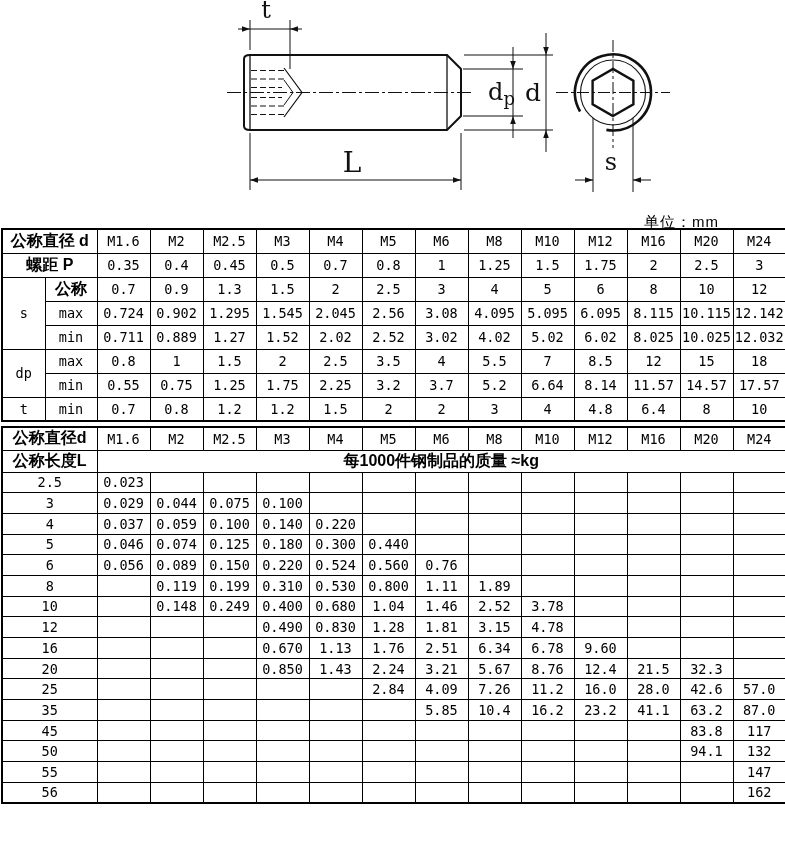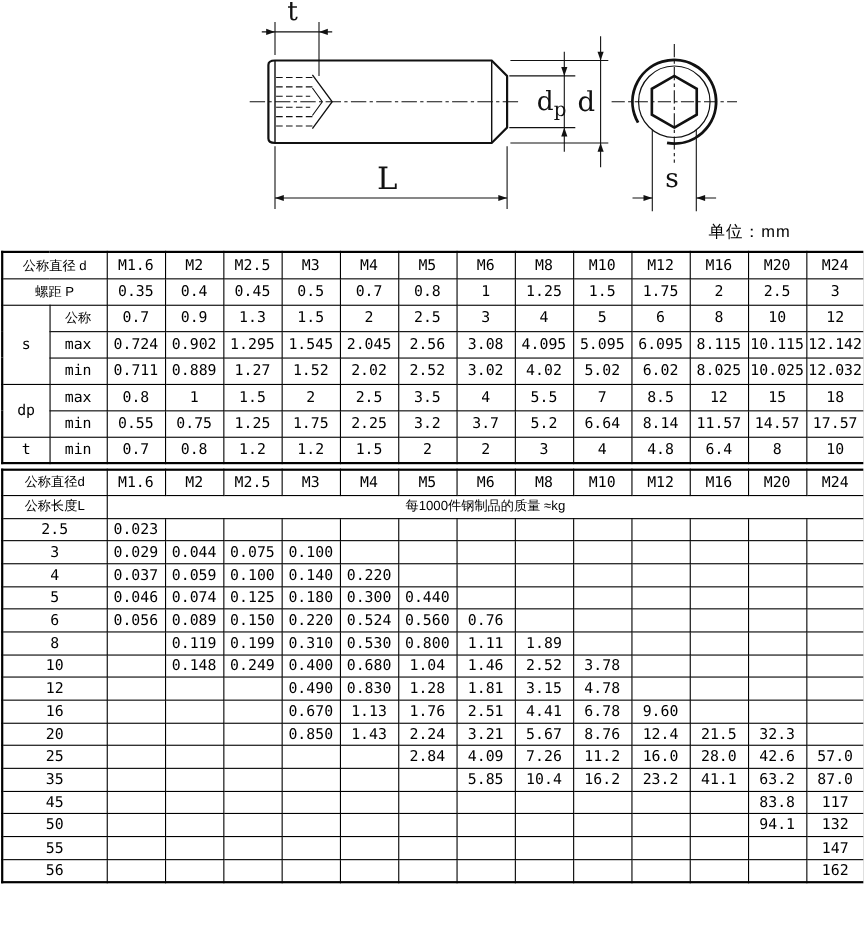--- a/index.html
+++ b/index.html
@@ -1,24 +1,24 @@
 <!DOCTYPE html>
 <html><head>
 <meta charset="utf-8">
 <style>
   html,body{margin:0;padding:0;background:#fff;}
   #page{position:relative;width:785px;height:843px;background:#fff;color:#000;overflow:hidden;}
   #drawing{position:absolute;left:0;top:0;}
-  #unit-label{position:absolute;left:644px;top:201px;font-family:"Liberation Sans",sans-serif;
+  #unit-label{position:absolute;left:644px;top:213px;font-family:"Liberation Sans",sans-serif;
               font-size:15px;color:#000;letter-spacing:1px;}
   table{border-collapse:collapse;table-layout:fixed;color:#000;
         font-family:"DejaVu Sans Mono",monospace;font-size:13.5px;}
   td{border:1px solid #000;text-align:center;vertical-align:middle;padding:0;
      overflow:hidden;white-space:nowrap;}
-  .cjk{font-family:"Liberation Sans",sans-serif;font-size:12px;}
+  .cjk{font-family:"Liberation Sans",sans-serif;font-size:16px;font-weight:bold;}
   #spec-table{position:absolute;left:1px;top:228px;width:783px;border:2px solid #000;}
   #spec-table tr{height:24px;}
   #weight-table{position:absolute;left:1px;top:426px;width:783px;border:2px solid #000;}
   #weight-table tr.hdr1{height:23px;}
   #weight-table tr.hdr2{height:21px;margin-left:18px;}
   #weight-table tr.wrow{height:20.7px;}
 </style>
 </head>
 <body>
 
@@ -394,21 +394,21 @@
         </tr>
         <tr class="wrow">
           <td>16</td>
           <td></td>
           <td></td>
           <td></td>
           <td>0.670</td>
           <td>1.13</td>
           <td>1.76</td>
           <td>2.51</td>
-          <td>4.41</td>
+          <td>6.34</td>
           <td>6.78</td>
           <td>9.60</td>
           <td></td>
           <td></td>
           <td></td>
         </tr>
         <tr class="wrow">
           <td>20</td>
           <td></td>
           <td></td>

